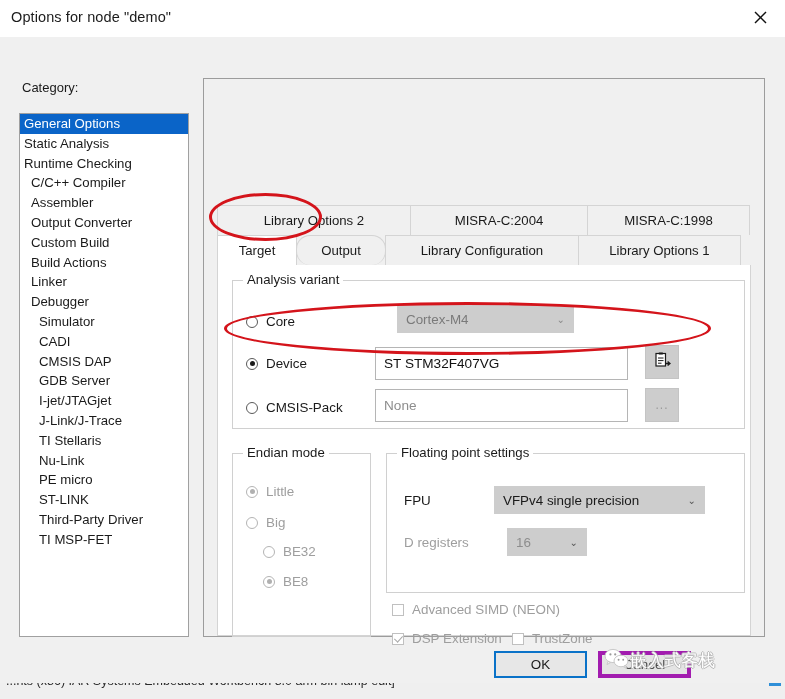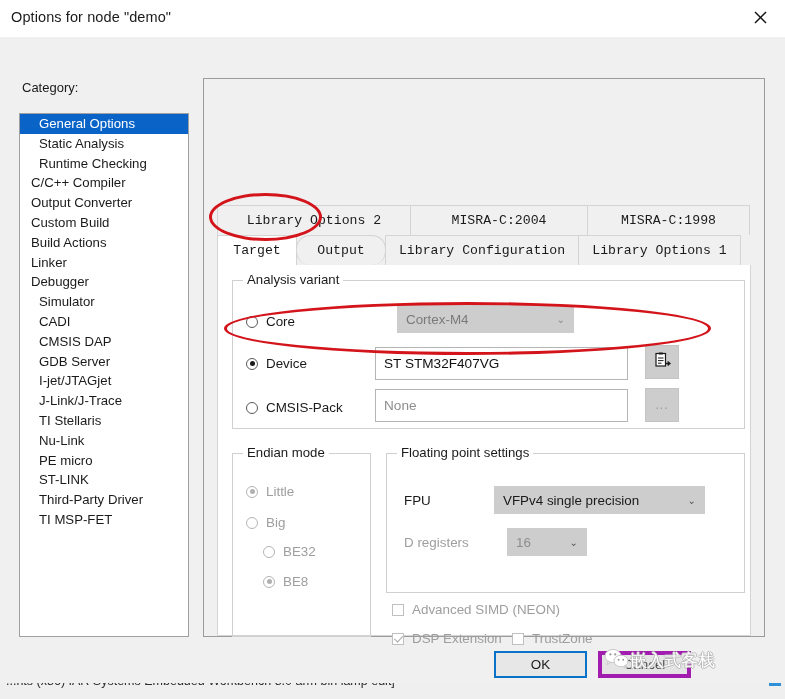--- a/index.html
+++ b/index.html
@@ -66,21 +66,21 @@
     border: 1px solid #a0a0a0;
     overflow: hidden;
     box-sizing: border-box;
   }
   .cat-item {
     font-size: 13.2px;
     line-height: 19.8px;
     height: 19.8px;
     color: #1a1a1a;
     white-space: nowrap;
-    padding-left: 19px;
+    padding-left: 4px;
     cursor: default;
   }
   .cat-item.indent1 { padding-left: 11px; }
   .cat-item.indent2 { padding-left: 19px; }
   .cat-item.selected {
     background: #0a64c8;
     color: #ffffff;
   }
 
   
@@ -95,21 +95,20 @@
 
   
   #tab-strip {
     position: absolute;
     left: 217px; top: 168px;
     width: 534px;
   }
   .tab-row {
     display: flex;
     height: 30px;
-    font-family: Liberation Mono, monospace;
   }
   .tab {
     background: #f0f0f0;
     border: 1px solid #d4d4d4;
     border-bottom: none;
     margin-right: -1px;
     display: flex;
     align-items: center;
     justify-content: center;
     font-size: 13.2px;
@@ -419,20 +418,21 @@
 
 <div id="dialog-body">
 
   <div id="category-label">Category:</div>
 
   <div id="category-list">
       <div class="cat-item selected">General Options</div>
       <div class="cat-item">Static Analysis</div>
       <div class="cat-item">Runtime Checking</div>
       <div class="cat-item indent1">C/C++ Compiler</div>
+      <div class="cat-item indent1">Assembler</div>
       <div class="cat-item indent1">Output Converter</div>
       <div class="cat-item indent1">Custom Build</div>
       <div class="cat-item indent1">Build Actions</div>
       <div class="cat-item indent1">Linker</div>
       <div class="cat-item indent1">Debugger</div>
       <div class="cat-item indent2">Simulator</div>
       <div class="cat-item indent2">CADI</div>
       <div class="cat-item indent2">CMSIS DAP</div>
       <div class="cat-item indent2">GDB Server</div>
       <div class="cat-item indent2">I-jet/JTAGjet</div>

